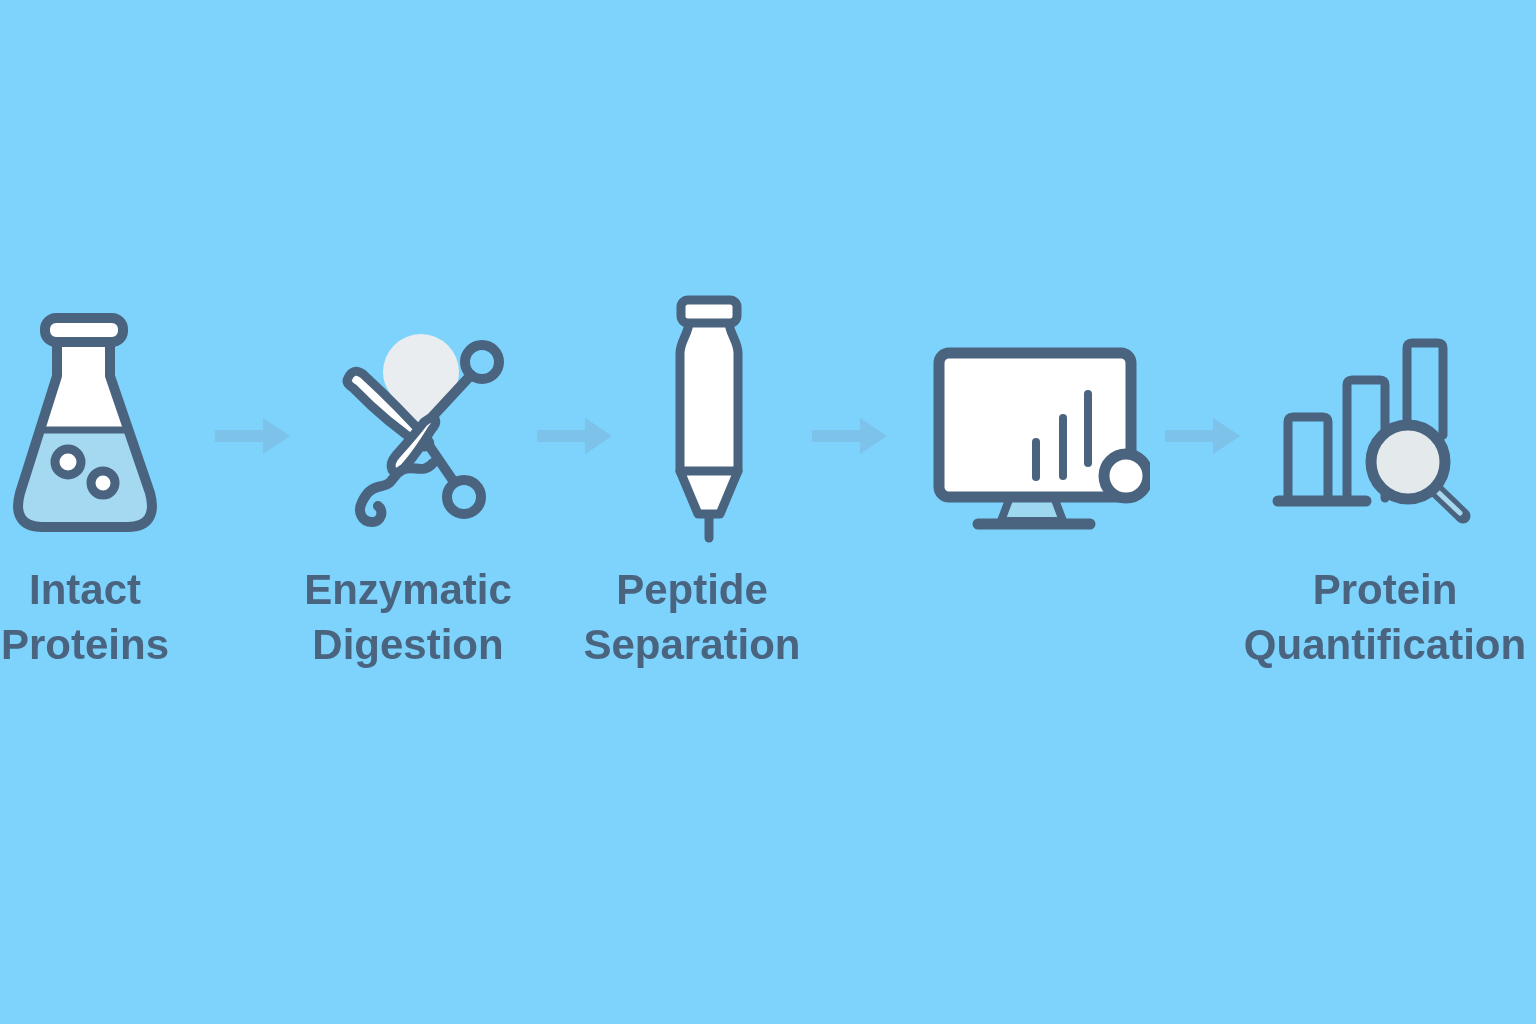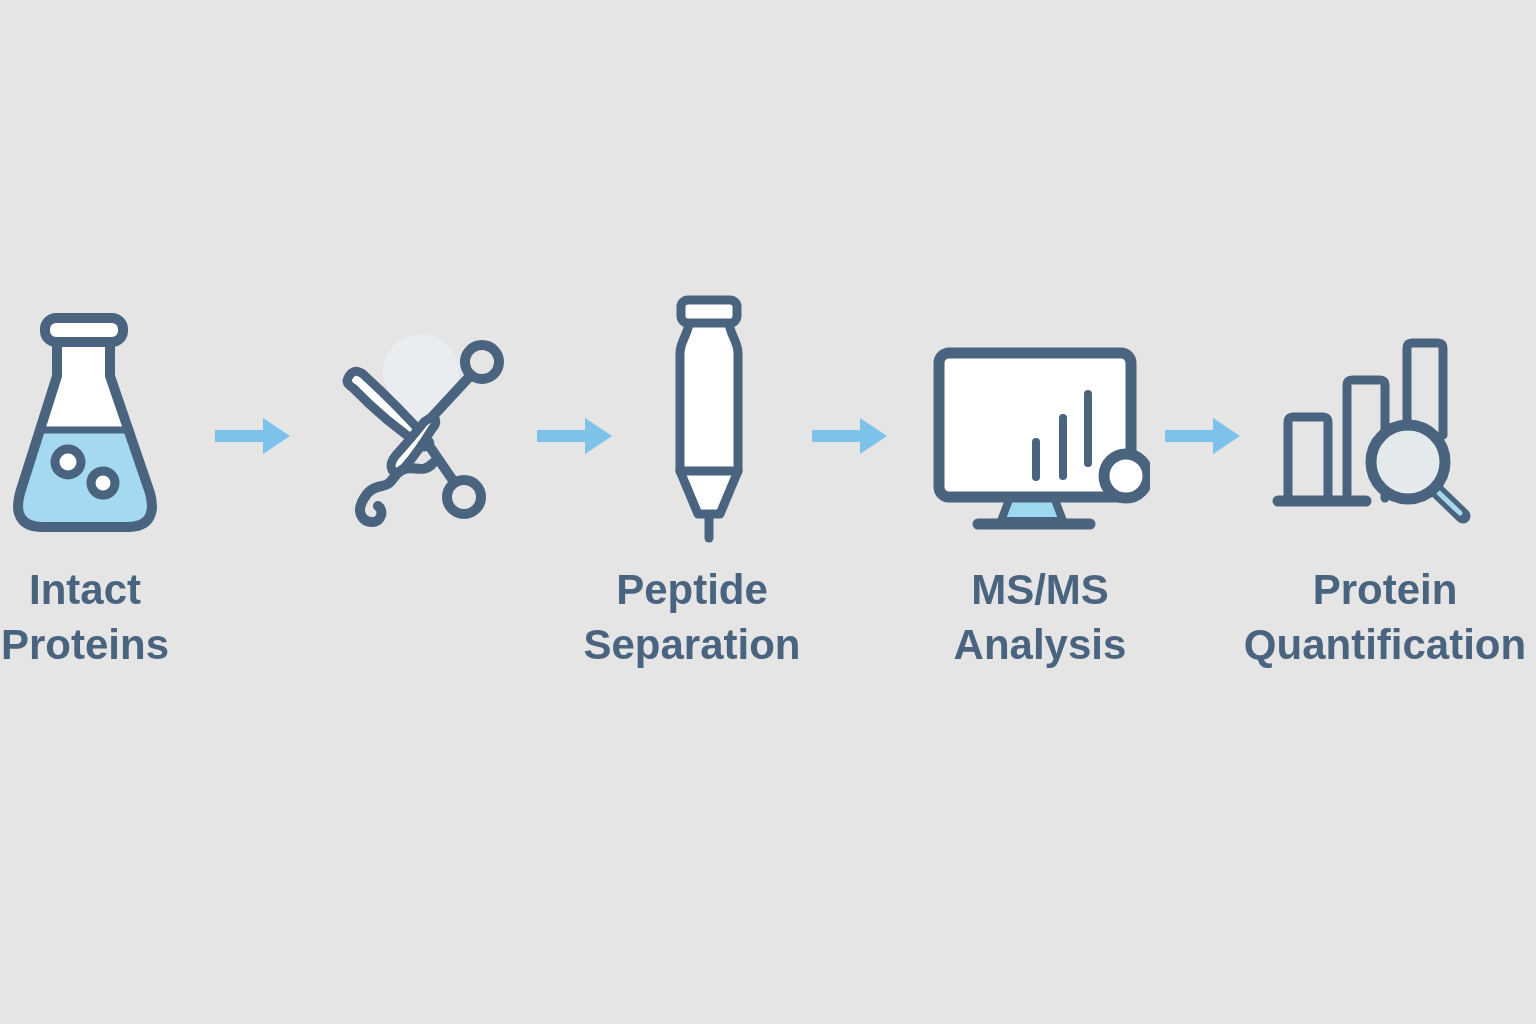--- a/index.html
+++ b/index.html
@@ -1,19 +1,19 @@
 <!DOCTYPE html>
 <html><head>
 <meta charset="utf-8">
 <style>
   html,body{margin:0;padding:0;background:#ffffff;}
   .canvas{
     position:relative;
     width:1536px;height:1024px;
-    background:#e5e5e5;
+    background:#7dd3fc;
     overflow:hidden;
     font-family:"Liberation Sans","DejaVu Sans",sans-serif;
   }
   .icon-box{position:absolute;}
   .step-label{
     position:absolute;
     top:562px;
     width:400px;
     text-align:center;
     font-size:42px;
@@ -111,20 +111,20 @@
       <path class="stroke" stroke-width="9" d="M137,95 L137,13 Q137,8 142,8 L168,8 Q173,8 173,13 L173,100"></path>
       <path class="stroke" stroke-width="11" d="M8,166 L96,166"></path>
       <path class="stroke" stroke-width="15" d="M166,155 L193,181"></path>
       <path d="M169,158 L190,178" stroke="#a8d8ee" stroke-width="5" stroke-linecap="round" fill="none"></path>
       <circle cx="138" cy="127" r="37" stroke="#4a6480" stroke-width="11" fill="#e4eaec"></circle>
     </svg>
   </div>
 
   <div class="step-label" style="left:-115px">Intact
 Proteins</div>
+  <div class="step-label" style="left:208px">Enzymatic
+Digestion</div>
   <div class="step-label" style="left:492px">Peptide
 Separation</div>
-  <div class="step-label" style="left:840px">MS/MS
-Analysis</div>
   <div class="step-label" style="left:1185px">Protein
 Quantification</div>
 
 </div>
 
 </body></html>

